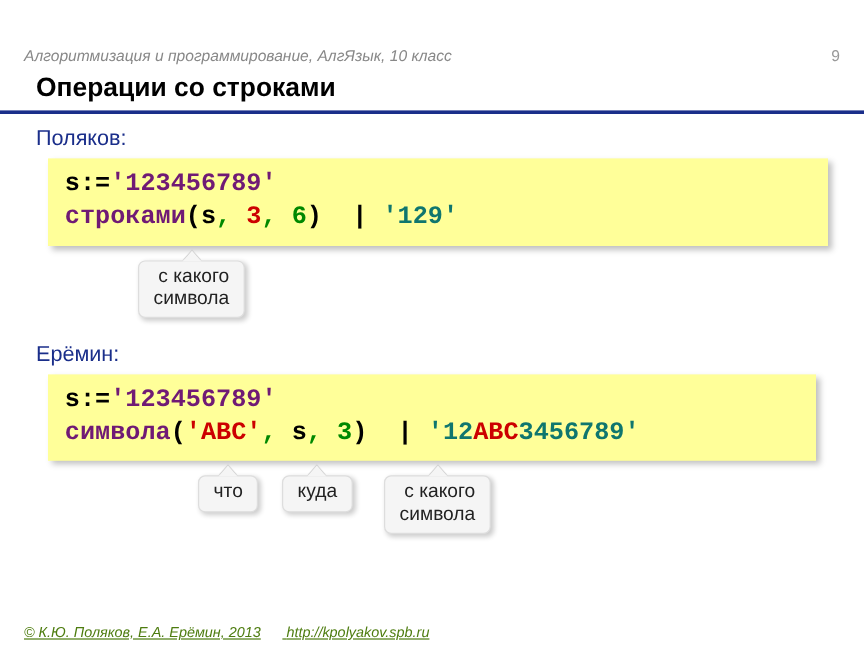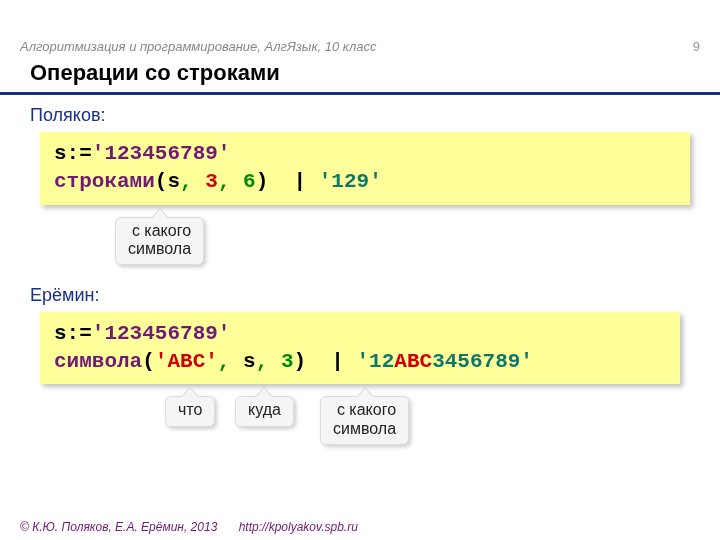--- a/index.html
+++ b/index.html
@@ -83,21 +83,22 @@
     border-right: 8px solid transparent;
     border-bottom: 9px solid #f5f5f5;
     filter: drop-shadow(0 -1px 0 #ccc);
   }
   .footer {
     position: absolute;
     bottom: 6px;
     left: 20px;
     font-size: 12px;
     font-style: italic;
-    color: #701a75;
+    color: #4d7c0f;
+    text-decoration: underline;
   }
   .footer .copy { margin-right: 18px; }
 </style>
 </head>
 <body>
 
 <div class="header-bar">
   <span>Алгоритмизация и программирование, АлгЯзык, 10 класс</span>
   <span class="page-num">9</span>
 </div>

